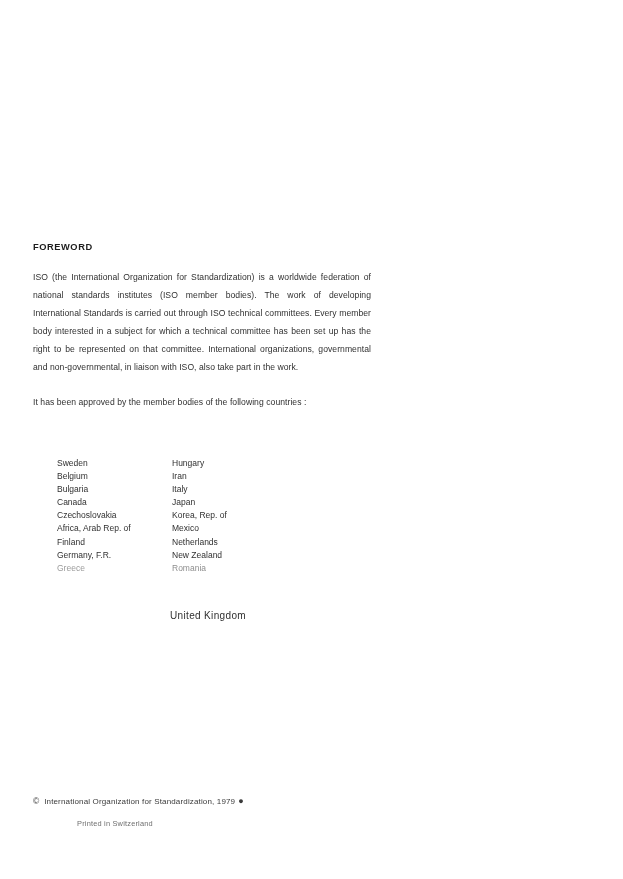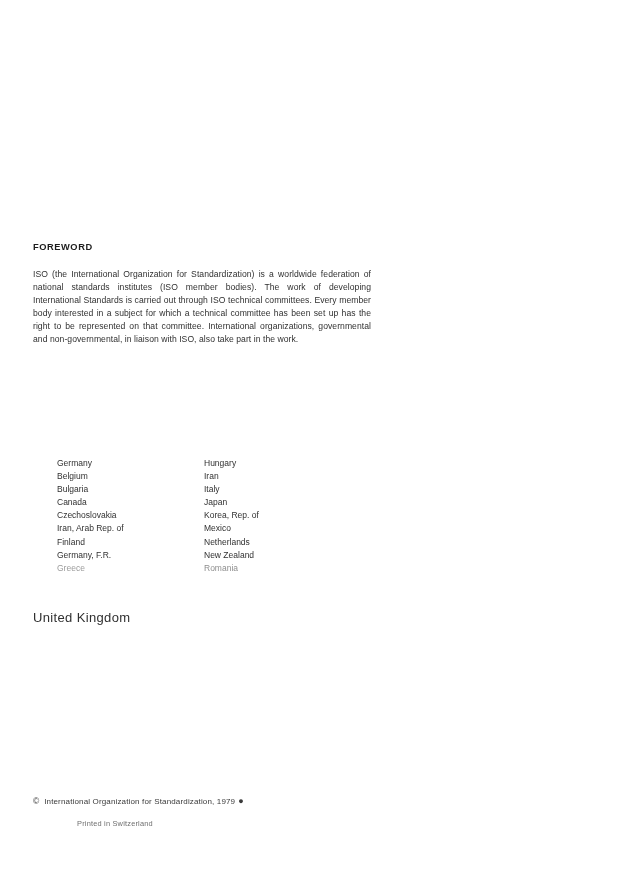--- a/index.html
+++ b/index.html
@@ -36,21 +36,21 @@
     font-size: 9.3px;
     font-weight: bold;
     letter-spacing: 0.55px;
     color: #1d1d1d;
     margin: 0 0 16px 0;
   }
 
   p.para {
     margin: 0 12px 17px 0;
     font-size: 8.6px;
-    line-height: 13px;
+    line-height: 18px;
     text-align: justify;
     color: #303030;
     letter-spacing: 0.05px;
   }
 
   p.para.tight {
     margin-bottom: 16px;
   }
 
   .ital {
@@ -64,21 +64,21 @@
     top: 453px;
     width: 330px;
     display: flex;
   }
   .col {
     font-size: 8.5px;
     line-height: 13.1px;
     color: #303030;
   }
   .col-1 { width: 115px; }
-  .col-2 { width: 110px; margin-left: 32px; }
+  .col-2 { width: 110px; }
   .col-3 { width: 105px; }
 
   .country {
     white-space: nowrap;
   }
   
   .fade-1 { color: #9b9b9b; }
   .fade-2 { color: #8e8e8e; }
 
   .disapproval {
@@ -86,22 +86,22 @@
     left: 33px;
     top: 568px;
     width: 350px;
   }
 
   .uk-line {
     position: absolute;
     left: 33px;
     top: 606px;
     width: 350px;
-    text-align: left;
-    font-size: 13px;
+    text-align: center;
+    font-size: 10px;
     color: #303030;
     letter-spacing: 0.35px;
   }
 
   
   .copyright {
     position: absolute;
     left: 33px;
     top: 792px;
     font-size: 8px;
@@ -133,32 +133,33 @@
 <div class="page">
 
   <div class="content">
 
     <h1 class="foreword-title">FOREWORD</h1>
 
     <p class="para">ISO (the International Organization for Standardization) is a worldwide federation of national standards institutes (ISO member bodies). The work of developing International Standards is carried out through ISO technical committees. Every member body interested in a subject for which a technical committee has been set up has the right to be represented on that committee. International organizations, governmental and non-governmental, in liaison with ISO, also take part in the work.</p>
 
 
 
+    <p class="para">It has been approved by the member bodies of the following countries :</p>
 
   </div>
 
   <div class="countries">
 
     <div class="col col-1">
-      <div class="country">Germany</div>
+      <div class="country">Sweden</div>
       <div class="country">Belgium</div>
       <div class="country">Bulgaria</div>
       <div class="country">Canada</div>
       <div class="country">Czechoslovakia</div>
-      <div class="country">Iran, Arab Rep. of</div>
+      <div class="country">Africa, Arab Rep. of</div>
       <div class="country">Finland</div>
       <div class="country">Germany, F.R.</div>
       <div class="country fade-1">Greece</div>
     </div>
 
     <div class="col col-2">
       <div class="country">Hungary</div>
       <div class="country">Iran</div>
       <div class="country">Italy</div>
       <div class="country">Japan</div>

